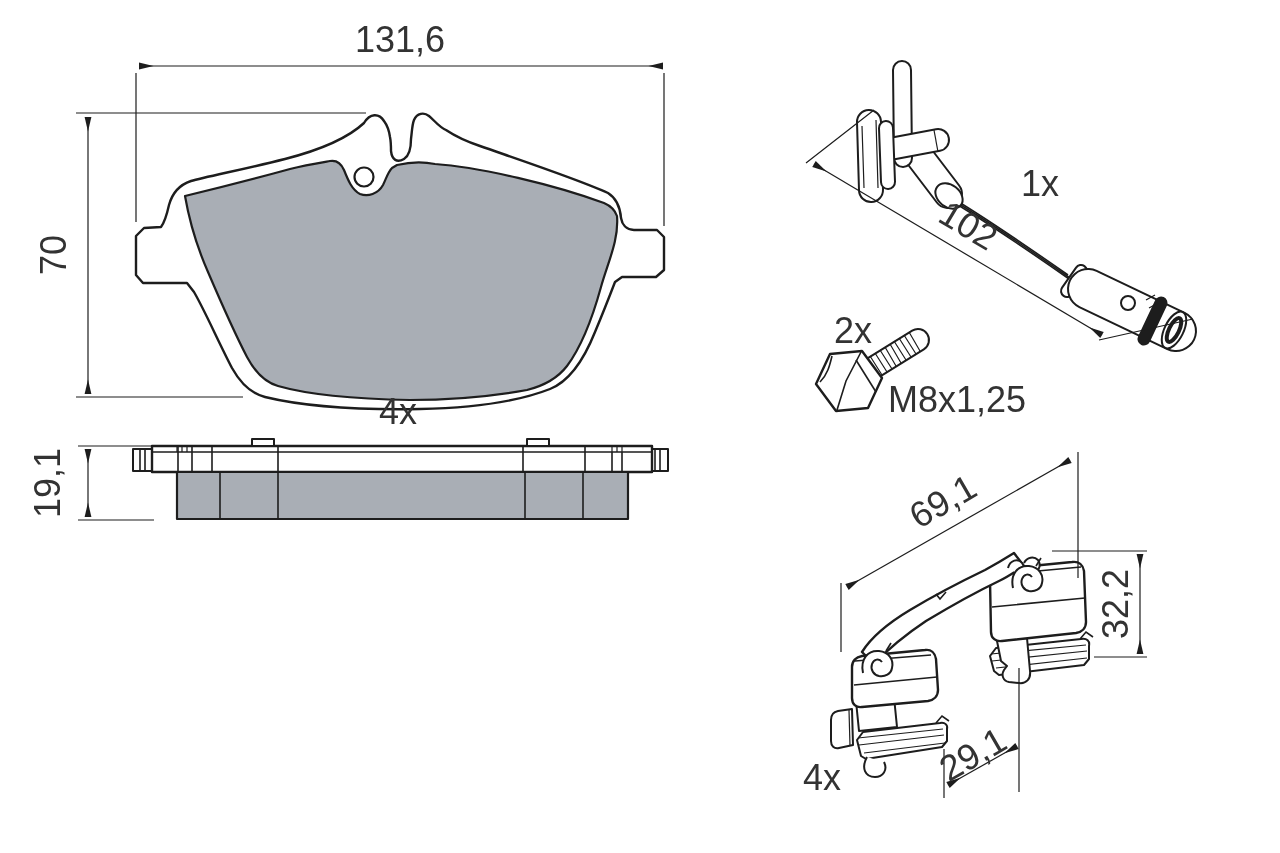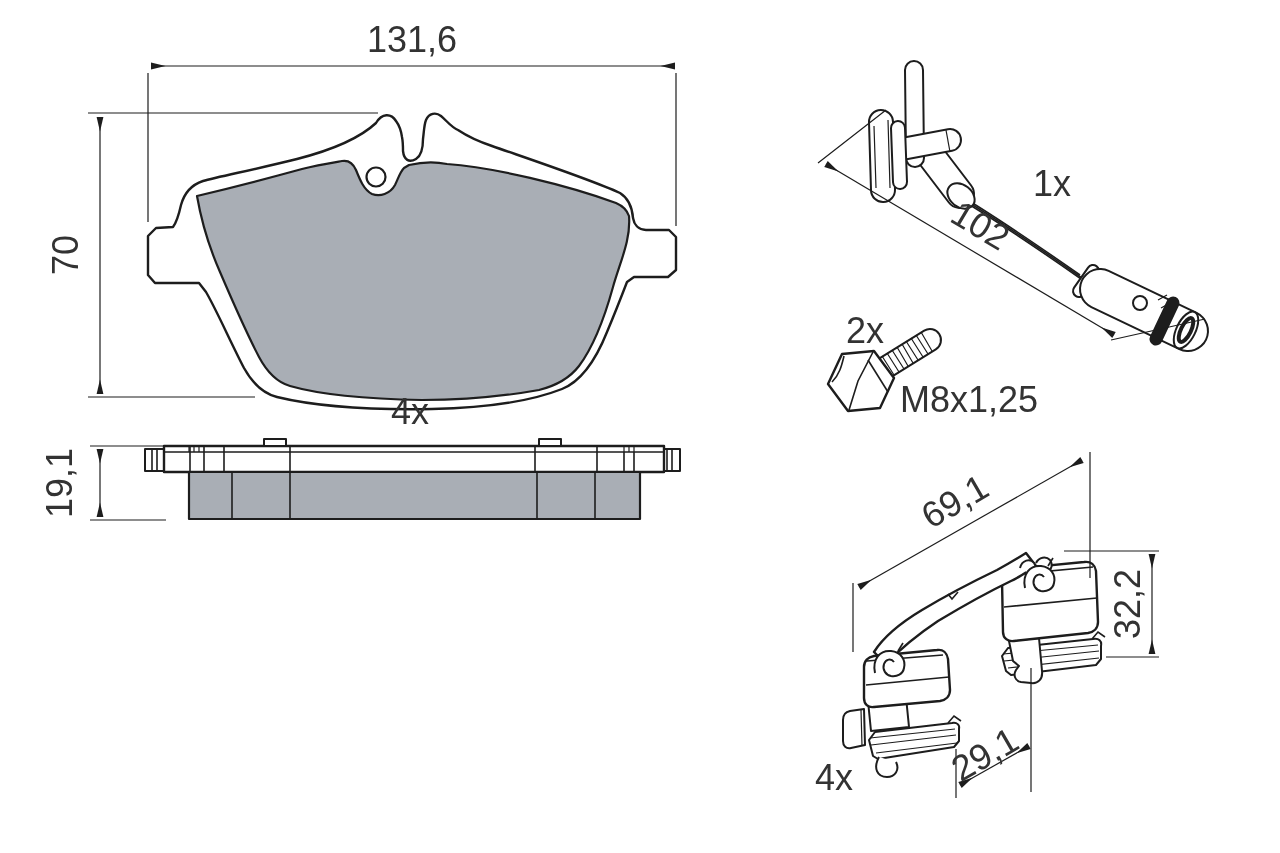--- a/index.html
+++ b/index.html
@@ -1,17 +1,17 @@
 <!DOCTYPE html>
 <html style="--line: #1d1d1d; --text: #333333; --friction: #a9aeb5; --bg: #ffffff;"><head>
 <meta charset="utf-8">
 <style>
   :root { --line:#1d1d1d; --text:#333333; --friction:#a9aeb5; --bg:#ffffff; }
   html,body { margin:0; padding:0; background:var(--bg); }
-  .stage { width:1128px; height:853px; position:relative; background:var(--bg);margin-left:12px; }
+  .stage { width:1128px; height:853px; position:relative; background:var(--bg); }
   svg { display:block; }
   .ol   { fill:#ffffff; stroke:var(--line); stroke-width:2.4; stroke-linejoin:round; }
   .ol2  { fill:#ffffff; stroke:var(--line); stroke-width:2; stroke-linejoin:round; }
   .fr   { fill:var(--friction); stroke:var(--line); stroke-width:2.2; stroke-linejoin:round; }
   .ln   { fill:none; stroke:var(--line); stroke-width:1.6; }
   .thin { fill:none; stroke:var(--line); stroke-width:1.2; }
   .dim  { fill:none; stroke:var(--line); stroke-width:1.2; }
   .blk  { stroke:var(--line); fill:none; stroke-linecap:round; }
   .wht  { stroke:#ffffff; fill:none; stroke-linecap:round; }
   .txt  { font-family:"Liberation Sans", sans-serif; font-size:36px; fill:var(--text); }

